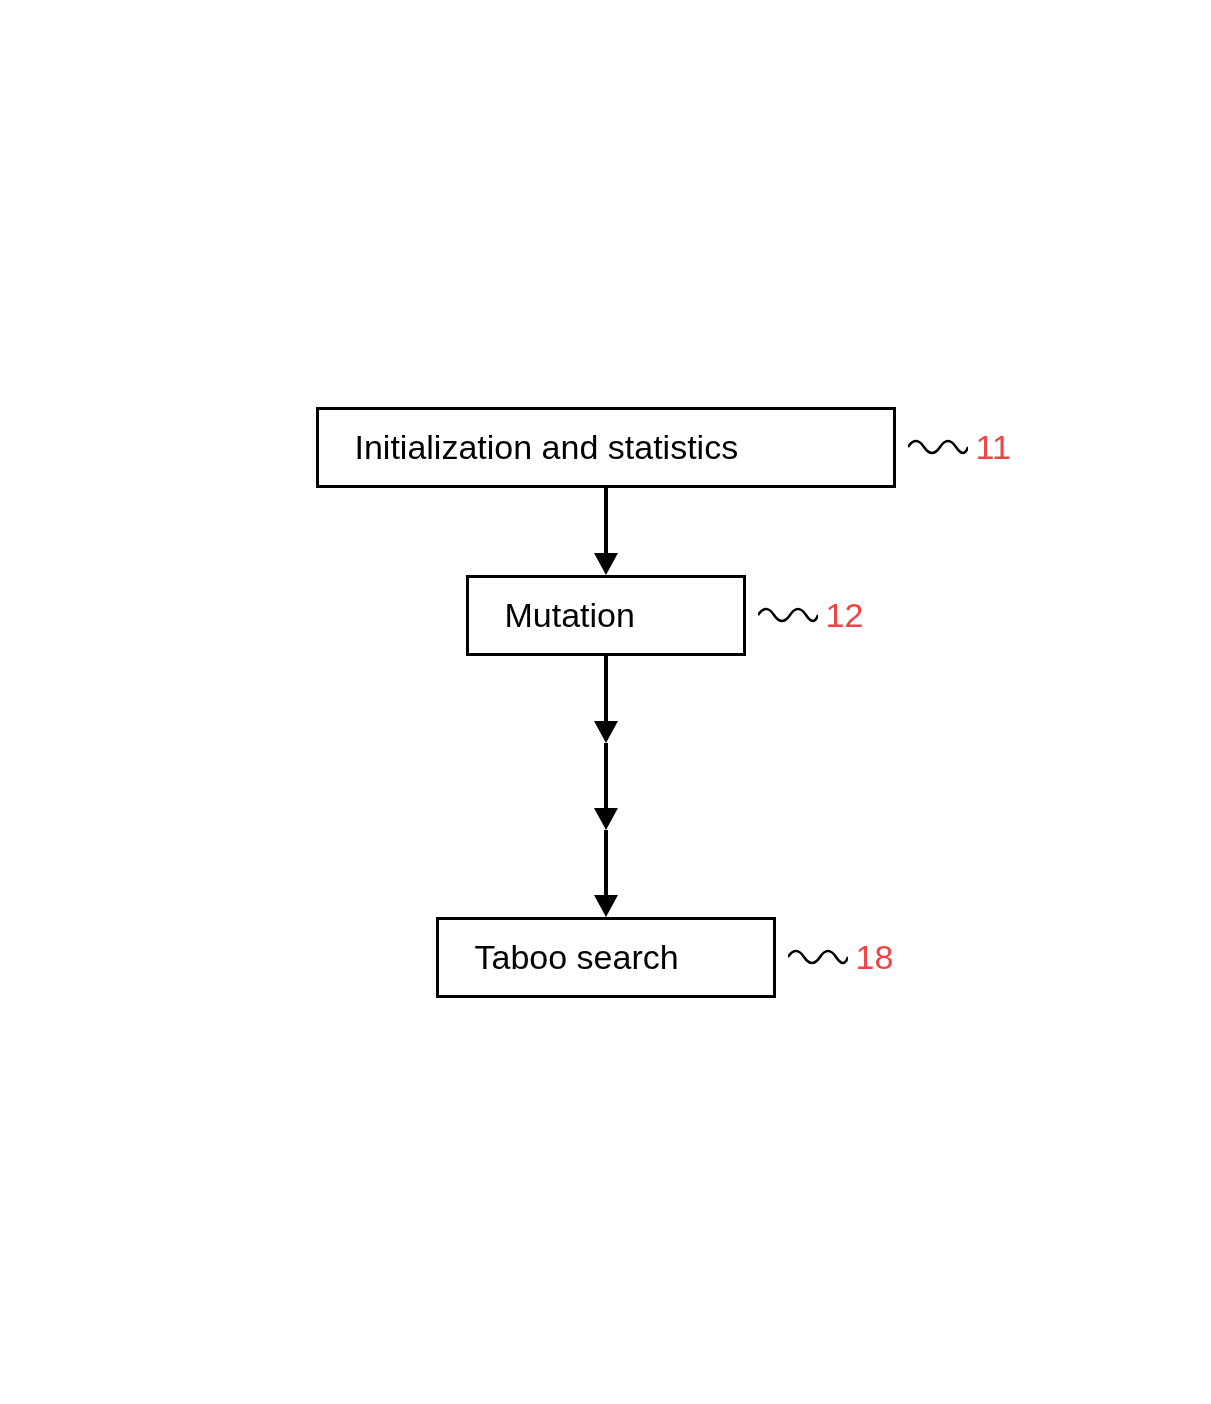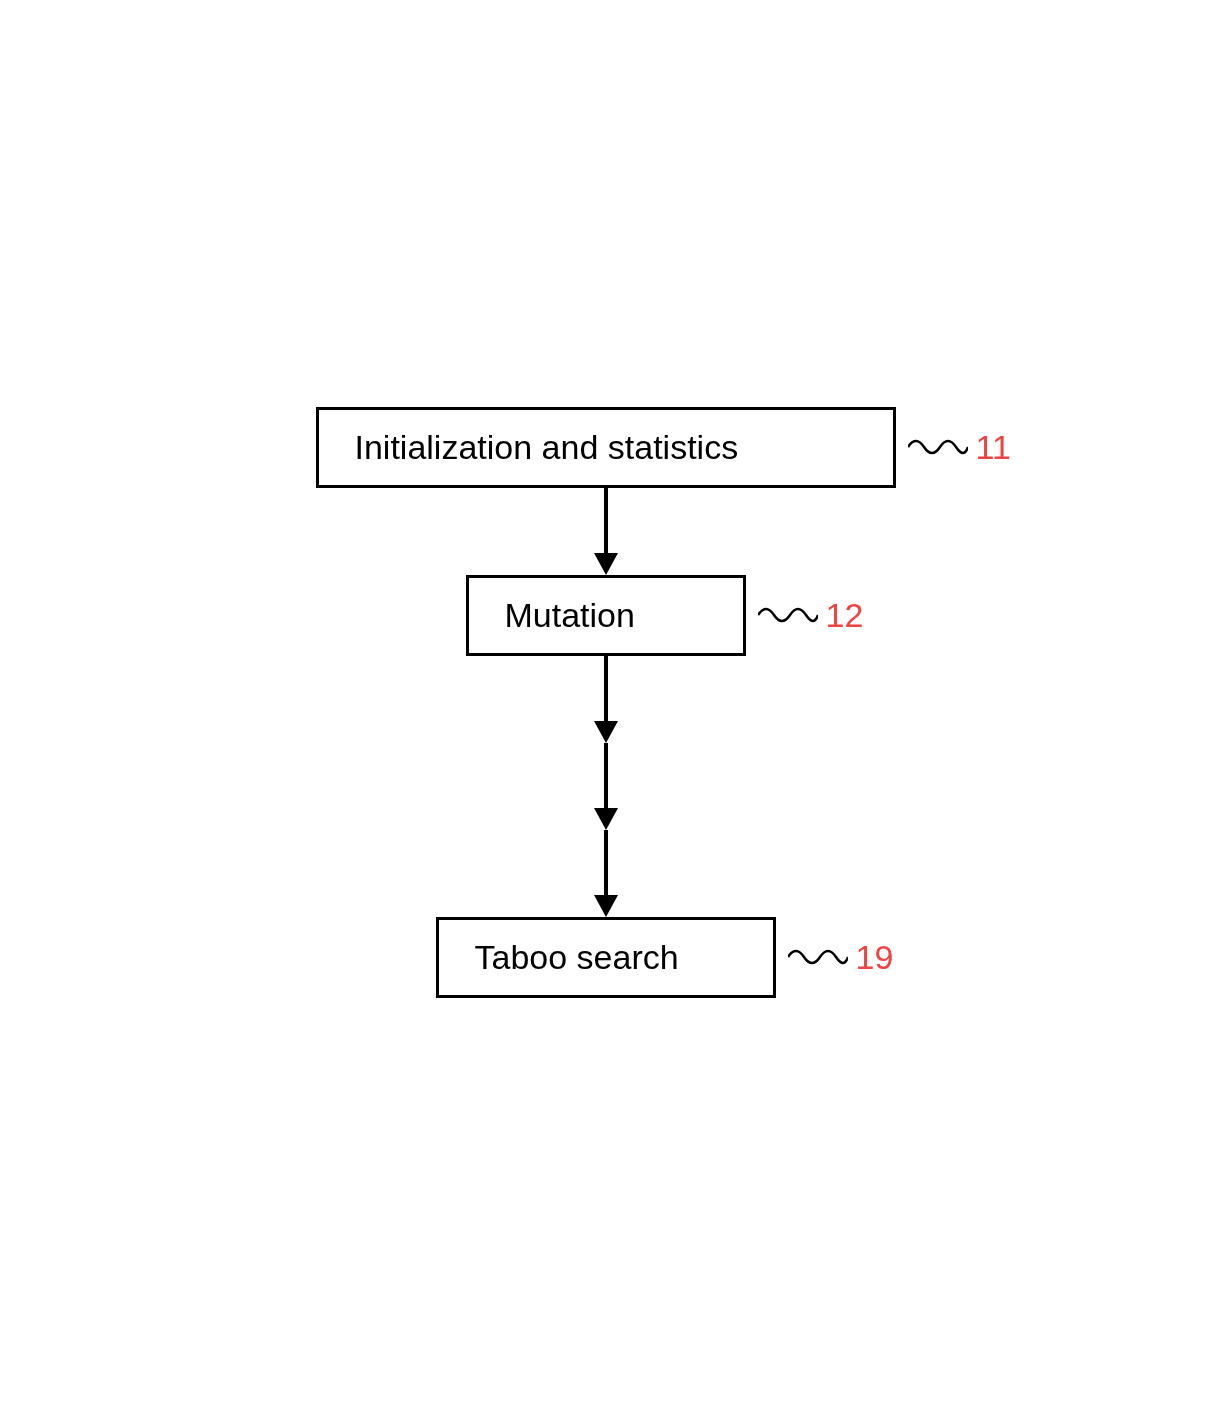--- a/index.html
+++ b/index.html
@@ -142,17 +142,17 @@
   </div>
 
   <div class="node-wrapper">
     <div class="node node-taboo">
       <span>Taboo search</span>
     </div>
     <div class="node-label">
       <svg width="60" height="28" viewBox="0 0 60 28">
         <path d="M0,14 Q8,2 16,14 Q24,26 32,14 Q40,2 48,14 Q56,26 60,14" stroke="#000" stroke-width="2.5" fill="none"></path>
       </svg>
-      <span>19</span>
+      <span>18</span>
     </div>
   </div>
 
 </div>
 
 </body></html>

